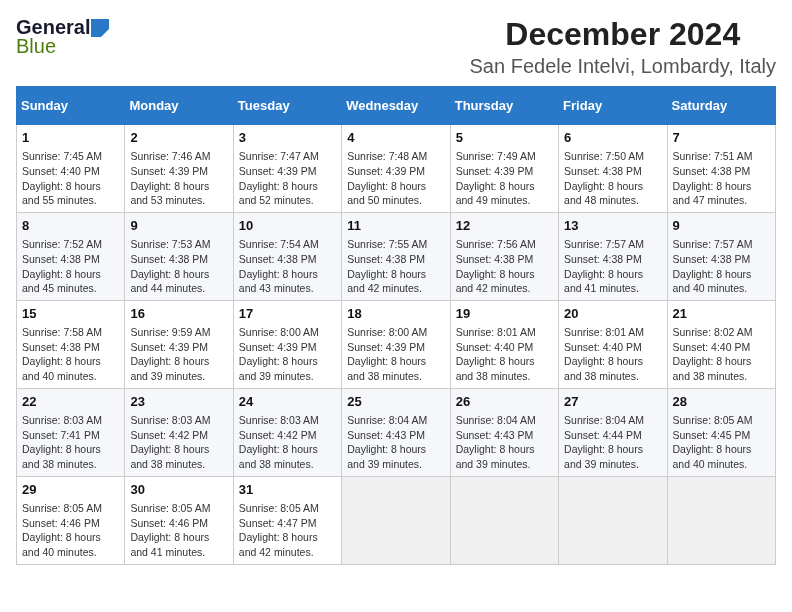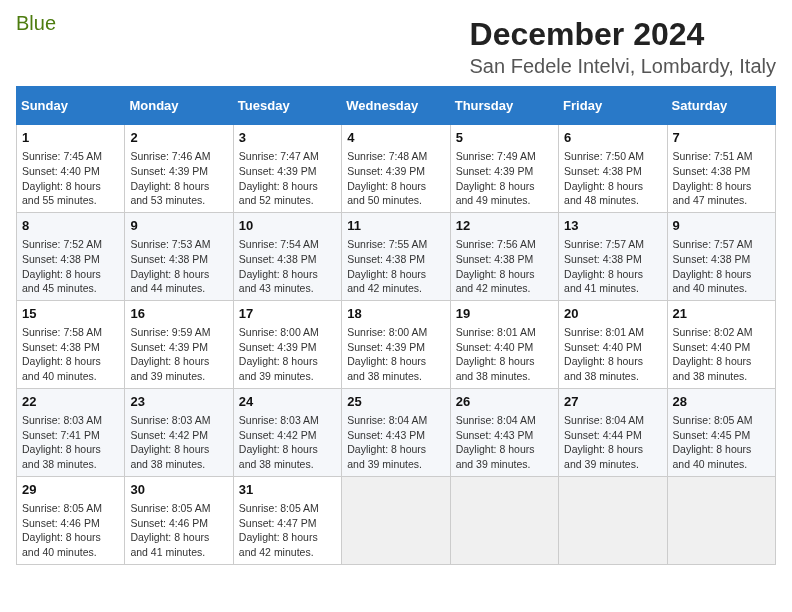--- a/index.html
+++ b/index.html
@@ -19,21 +19,21 @@
     .logo-area {
       display: flex;
       flex-direction: column;
       align-items: flex-start;
     }
     .logo-line {
       display: flex;
       align-items: center;
     }
     .title-area {
-      text-align: left;
+      text-align: center;
     }
     .month-title {
       font-size: 32px;
       font-weight: bold;
       color: #222;
     }
     .location-title {
       font-size: 20px;
       color: #555;
       margin-top: 2px;
@@ -78,20 +78,26 @@
     }
     .calendar-table td.cell-empty {
       border: 1px solid #ccc;
     }
   </style>
 </head>
 <body>
 
 <div class="header-area">
   <div class="logo-area">
+    <div class="logo-line">
+      <span style="font-size:20px;font-weight:bold;color:#1a1a2e;">General</span>
+      <svg width="18" height="18" viewBox="0 0 18 18" style="margin:0 1px;">
+        <polygon points="0,0 18,0 18,10 10,18 0,18" fill="#2979c8"></polygon>
+      </svg>
+    </div>
     <span style="font-size:20px;font-weight:normal;color:#4d7c0f;margin-top:-4px;">Blue</span>
   </div>
   <div class="title-area">
     <div class="month-title">December 2024</div>
     <div class="location-title">San Fedele Intelvi, Lombardy, Italy</div>
   </div>
 </div>
 
 <table class="calendar-table">
   <thead>

